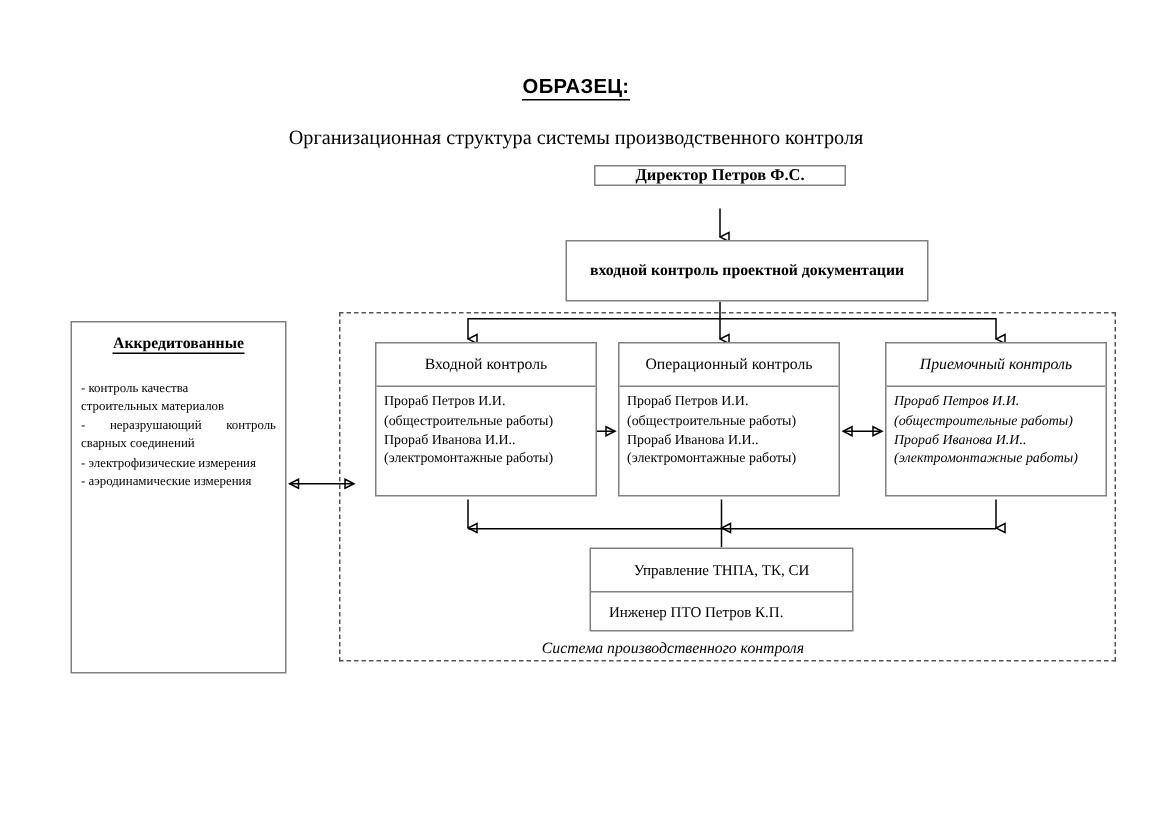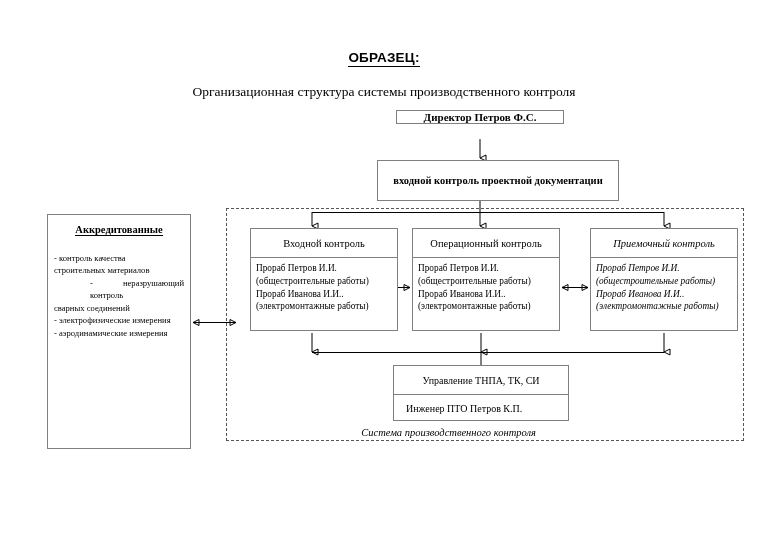--- a/index.html
+++ b/index.html
@@ -133,21 +133,20 @@
   }
   .labs-list {
     padding: 12px 6px 0 6px;
     font-size: 8.6px;
     line-height: 1.45;
   }
   .labs-list div { margin: 0; }
   .labs-list .justify {
     text-align: justify;
     text-align-last: justify;
-    margin-left: 36px;
   }
 
   
   .bx-tnpa {
     left: 393px; top: 365px;
     width: 176px; height: 56px;
   }
   .tnpa-row {
     height: 28px;
     display: flex; align-items: center; justify-content: center;

